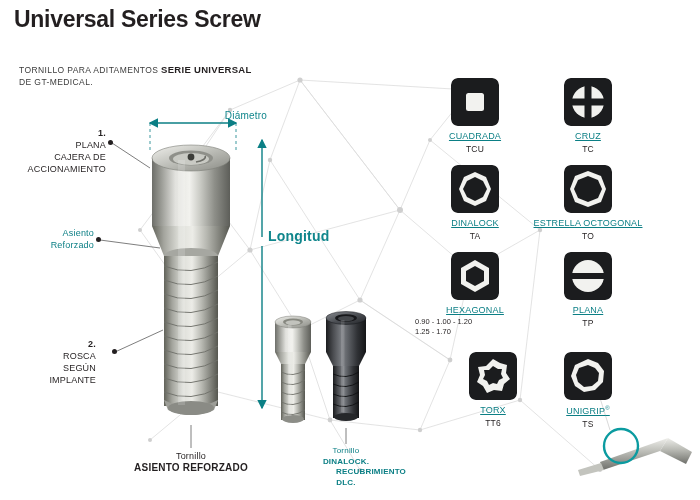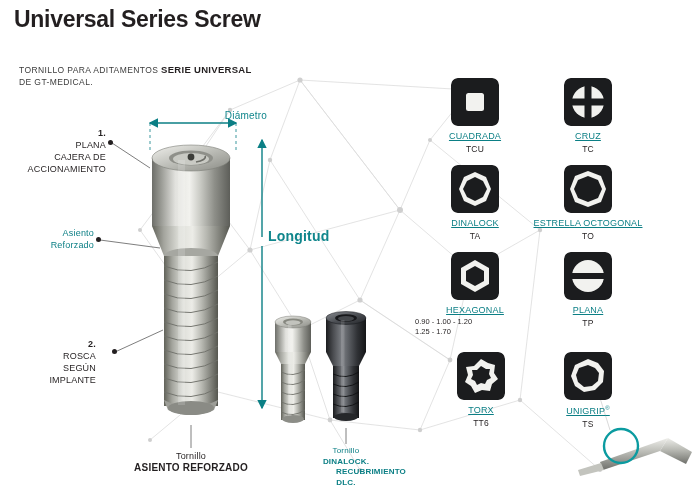--- a/index.html
+++ b/index.html
@@ -366,21 +366,21 @@
   <div class="drive" style="left:528px;top:252px;">
     <svg class="ico" viewBox="0 0 48 48">
       <rect x="0" y="0" width="48" height="48" rx="7" fill="#1b1c1e"></rect>
       <circle cx="24" cy="24" r="16" fill="#f2f2ef"></circle>
       <rect x="6" y="21" width="36" height="6" fill="#1b1c1e"></rect>
     </svg>
     <div class="nm">PLANA</div>
     <div class="cd">TP</div>
   </div>
 
-  <div class="drive" style="left:421px;top:352px;">
+  <div class="drive" style="left:433px;top:352px;">
     <svg class="ico" viewBox="0 0 48 48">
       <rect x="0" y="0" width="48" height="48" rx="7" fill="#1b1c1e"></rect>
       <path d="M24 7 L31 11 L38 13 L37 21 L41 27 L35 32 L33 39 L25 38 L18 41 L14 34 L8 30 L11 23 L9 15 L17 14 Z" fill="#f2f2ef"></path>
       <path d="M24 14 L29 17 L33 17 L32 22 L34 26 L30 28 L28 32 L24 31 L20 33 L18 29 L14 27 L16 23 L15 18 L20 18 Z" fill="#1b1c1e"></path>
     </svg>
     <div class="nm">TORX</div>
     <div class="cd">TT6</div>
   </div>
 
   <div class="drive" style="left:528px;top:352px;">

